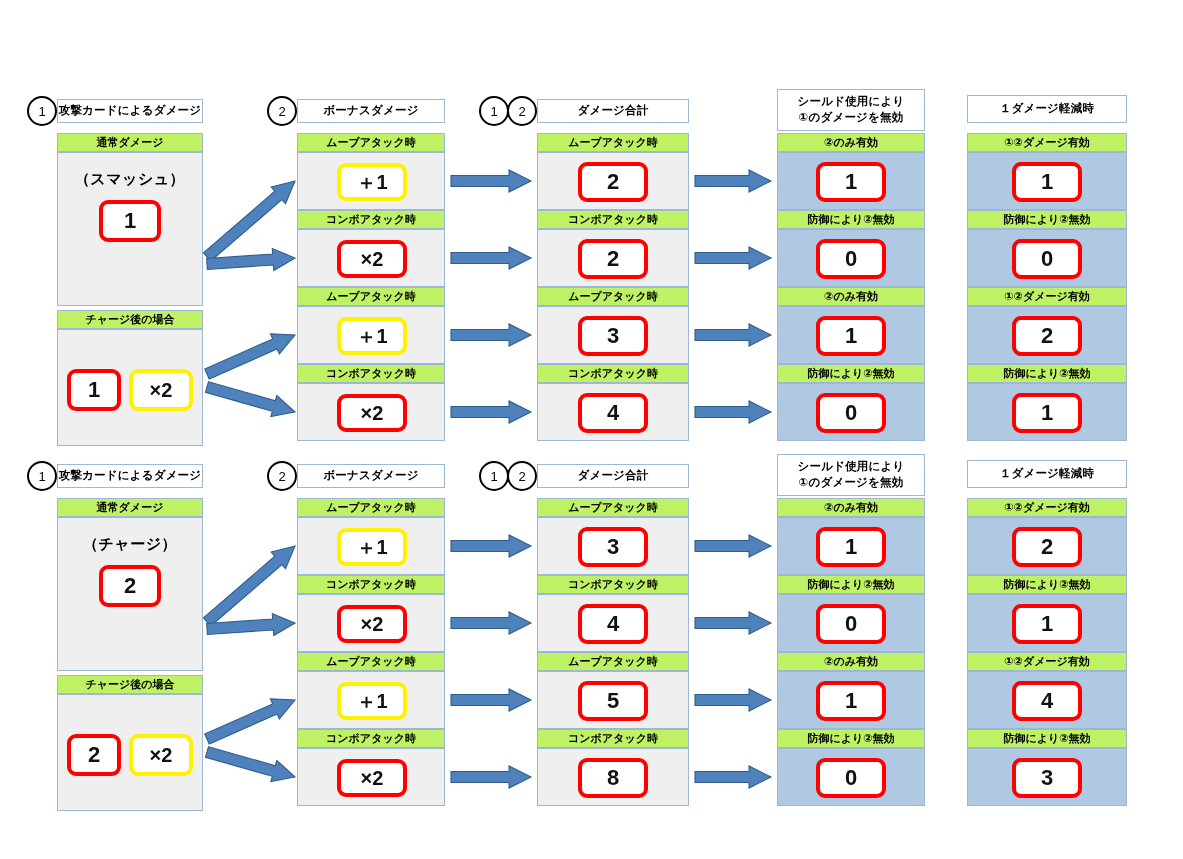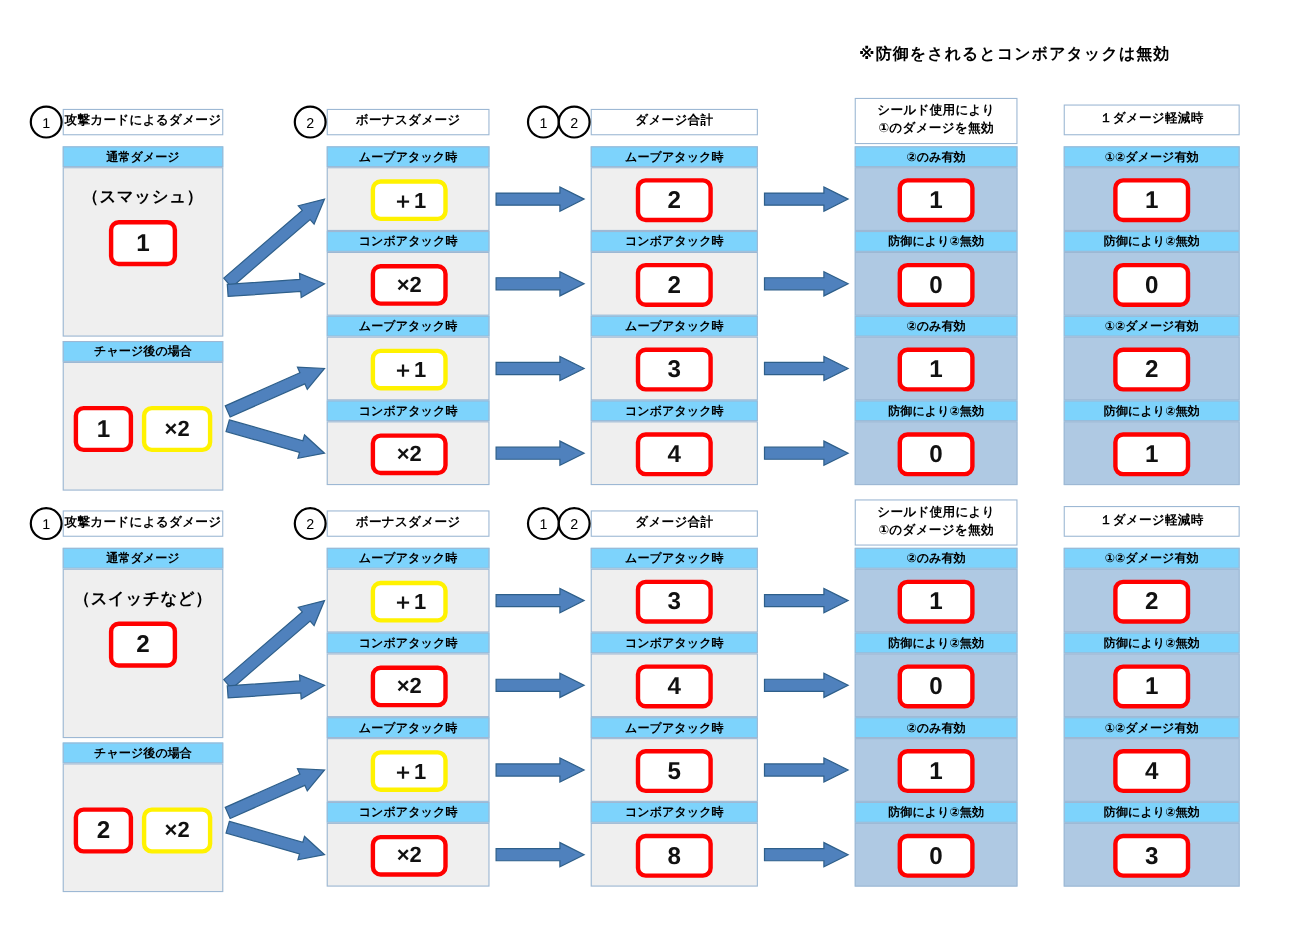--- a/index.html
+++ b/index.html
@@ -41,21 +41,21 @@
   
   .panel{
     position:absolute;box-sizing:border-box;
     border:1px solid #9DB8D4;background:#EFEFEF;
   }
   .panel.blue{background:#AFC9E3;}
   .panel.plain{background:#EFEFEF;}
 
   
   .strip{
-    position:absolute;box-sizing:border-box;background:#7dd3fc;
+    position:absolute;box-sizing:border-box;background:#bef264;
     border:1px solid #9DB8D4;
     display:flex;align-items:center;justify-content:center;
     font-size:11px;font-weight:bold;white-space:nowrap;
   }
 
   
   .chip{
     position:absolute;box-sizing:border-box;background:#ffffff;
     border-radius:9px;
     display:flex;align-items:center;justify-content:center;
@@ -71,21 +71,20 @@
 
   
   .arrow{position:absolute;}
   .arrow svg{display:block;overflow:visible;}
 </style>
 </head>
 <body>
 
 <div class="page">
 
-  <div class="title" id="note-title">※防御をされるとコンボアタックは無効</div>
 
   <div id="blocks-host">
       <div class="block">
         <div class="colhead" style="left:57px;top:99px;width:146px;height:24px;">攻撃カードによるダメージ</div>
         <div class="badge" style="left:27px;top:96px;">1</div>
         <div class="colhead" style="left:297px;top:99px;width:148px;height:24px;">ボーナスダメージ</div>
         <div class="badge" style="left:267px;top:96px;">2</div>
         <div class="colhead" style="left:537px;top:99px;width:152px;height:24px;">ダメージ合計</div>
         <div class="badge" style="left:479px;top:96px;">1</div>
         <div class="badge" style="left:507px;top:96px;">2</div>
@@ -243,21 +242,21 @@
         <div class="colhead" style="left:537px;top:464px;width:152px;height:24px;">ダメージ合計</div>
         <div class="badge" style="left:479px;top:461px;">1</div>
         <div class="badge" style="left:507px;top:461px;">2</div>
         <div class="colhead two-line" style="left:777px;top:454px;width:148px;height:42px;flex-direction:column;">
           <div>シールド使用により</div>
           <div>①のダメージを無効</div>
         </div>
         <div class="colhead" style="left:967px;top:460px;width:160px;height:28px;">１ダメージ軽減時</div>
         <div class="strip" style="left:57px;top:498px;width:146px;height:19px;">通常ダメージ</div>
         <div class="panel plain" style="left:57px;top:517px;width:146px;height:154px;"></div>
-        <div class="kana-label" style="left:63px;top:535px;width:134px;text-align:center;">（スイッチなど）</div>
+        <div class="kana-label" style="left:63px;top:535px;width:134px;text-align:center;">（チャージ）</div>
         <div class="chip red" style="left:99px;top:565px;width:62px;height:42px;font-size:22px;">2</div>
         <div class="strip" style="left:57px;top:675px;width:146px;height:19px;">チャージ後の場合</div>
         <div class="panel plain" style="left:57px;top:694px;width:146px;height:117px;"></div>
         <div class="chip red" style="left:67px;top:734px;width:54px;height:42px;font-size:22px;">2</div>
         <div class="chip yellow" style="left:129px;top:734px;width:64px;height:42px;font-size:20px;">×2</div>
         <div class="strip" style="left:297px;top:498px;width:148px;height:19px;">ムーブアタック時</div>
         <div class="panel plain" style="left:297px;top:517px;width:148px;height:58px;"></div>
         <div class="chip yellow" style="left:337px;top:528px;width:70px;height:38px;font-size:20px;">＋1</div>
         <div class="strip" style="left:537px;top:498px;width:152px;height:19px;">ムーブアタック時</div>
         <div class="panel plain" style="left:537px;top:517px;width:152px;height:58px;"></div>

